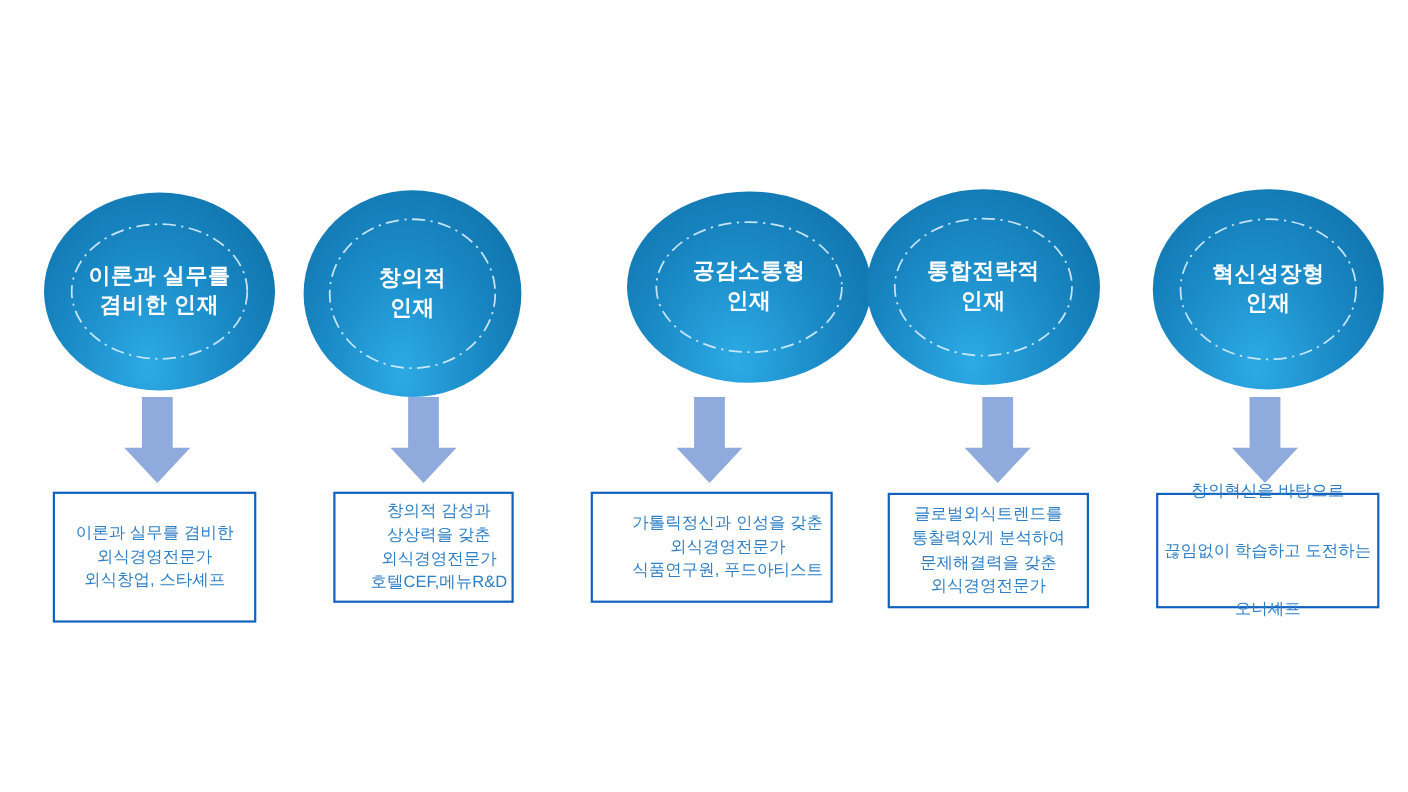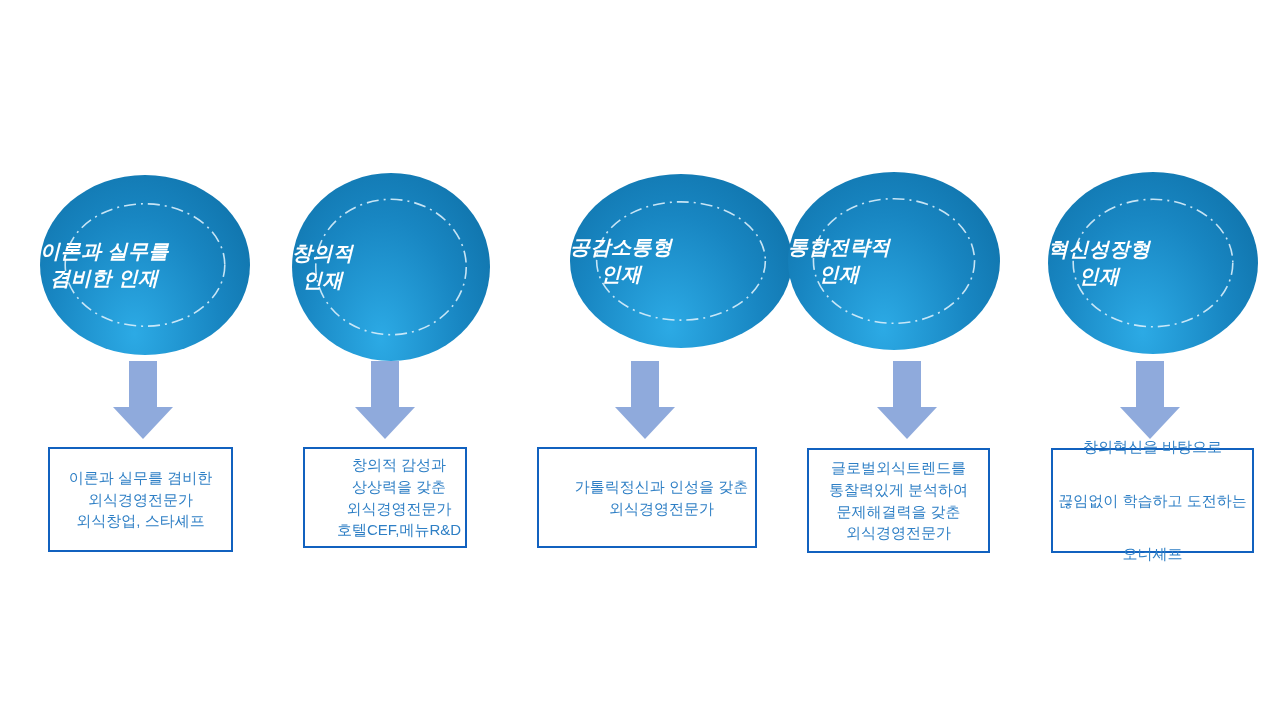--- a/index.html
+++ b/index.html
@@ -2,49 +2,48 @@
 <html style="--slide-bg: #ffffff; --ellipse-outer: #0d6ca2; --ellipse-mid: #1886c2; --ellipse-inner: #2caae5; --ellipse-text: #ffffff; --ring-stroke: #d9eefb; --arrow-fill: #8faadc; --box-border: #1161bf; --box-text: #2e7fc5;"><head>
 <meta charset="utf-8">
 <style>
   html,body{margin:0;padding:0;background:#fff;}
   .slide{
     position:relative;width:1280px;height:720px;background:var(--slide-bg,#ffffff);
     font-family:"Liberation Sans", sans-serif;overflow:hidden;
   }
   .col-ellipse{
     position:absolute;border-radius:50%;
-    display:flex;align-items:center;
+    display:flex;align-items:center;justify-content:center;
     background:radial-gradient(ellipse at 45% 88%, var(--ellipse-inner,#2caae5) 0%, var(--ellipse-mid,#1886c2) 52%, var(--ellipse-outer,#0d6ca2) 100%);
-    font-style:italic;
   }
   .ring{position:absolute;inset:0;width:100%;height:100%;pointer-events:none;}
   .elabel{
     position:relative;z-index:2;text-align:center;color:var(--ellipse-text,#fff);
     font-size:20px;font-weight:700;line-height:1.35;letter-spacing:0.5px;
   }
   .arrow{position:absolute;width:60px;height:78px;}
   .arrow svg{display:block;width:100%;height:100%;}
   .dbox{
     position:absolute;background:#ffffff;border:2px solid var(--box-border,#1161bf);
     display:flex;flex-direction:column;align-items:center;justify-content:center;
     text-align:center;color:var(--box-text,#2e7fc5);font-size:15px;line-height:1.45;
     box-sizing:border-box;
   }
   
   .e1{left:40px;top:175px;width:210px;height:180px;}
-  .e2{left:292px;top:173px;width:198px;height:188px;}
+  .e2{left:276px;top:173px;width:198px;height:188px;}
   .e3{left:570px;top:174px;width:222px;height:174px;}
   .e4{left:788px;top:172px;width:212px;height:178px;}
   .e5{left:1048px;top:172px;width:210px;height:182px;}
   .a1{left:113px;top:361px;}
   .a2{left:355px;top:361px;}
   .a3{left:615px;top:361px;}
   .a4{left:877px;top:361px;}
   .a5{left:1120px;top:361px;}
-  .b1{left:48px;top:447px;width:185px;height:105px;}
+  .b1{left:48px;top:447px;width:185px;height:119px;}
   .b2{left:303px;top:447px;width:164px;height:101px;padding-left:28px;}
   .b3{left:537px;top:447px;width:220px;height:101px;padding-left:29px;}
   .b4{left:807px;top:448px;width:183px;height:105px;}
   .b5{left:1051px;top:448px;width:203px;height:105px;gap:32px;}
 </style>
 </head>
 <body>
 
 <div class="slide">
 
@@ -99,20 +98,21 @@
     </div>
   </div>
   <div class="arrow a3">
     <svg viewBox="0 0 60 78">
         <polygon points="16,0 44,0 44,46 60,46 30,78 0,46 16,46" fill="var(--arrow-fill,#8faadc)"></polygon>
       </svg>
   </div>
   <div class="dbox b3">
     <div>가톨릭정신과 인성을 갖춘</div>
     <div>외식경영전문가</div>
+    <div>식품연구원, 푸드아티스트</div>
   </div>
 
   <div class="col-ellipse e4">
     <svg class="ring">
       <ellipse cx="50%" cy="50%" rx="38%" ry="35%" fill="none" stroke="var(--ring-stroke,#d9eefb)" stroke-width="1.6" stroke-dasharray="12 5 2 5" opacity="0.9"></ellipse>
     </svg>
     <div class="elabel">
       <div>통합전략적</div>
       <div>인재</div>
     </div>

